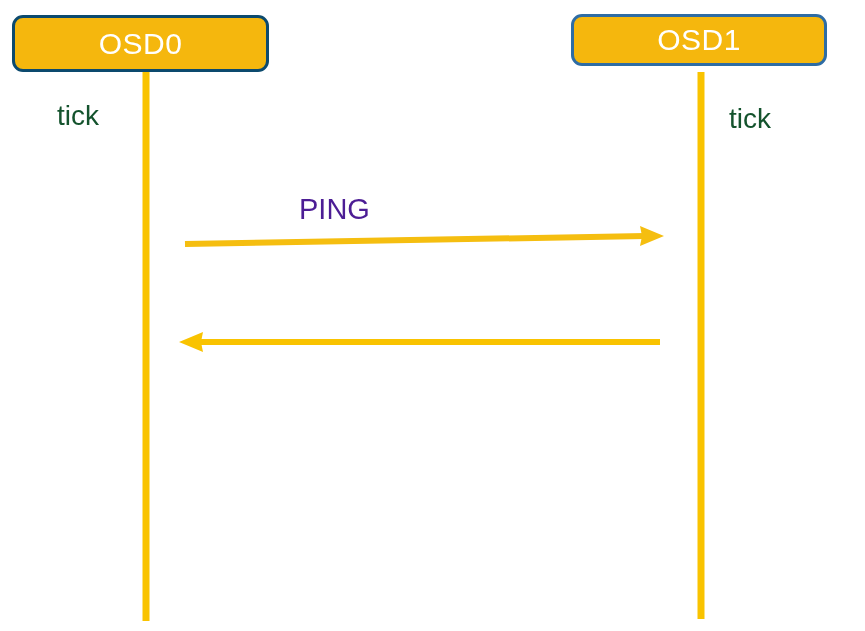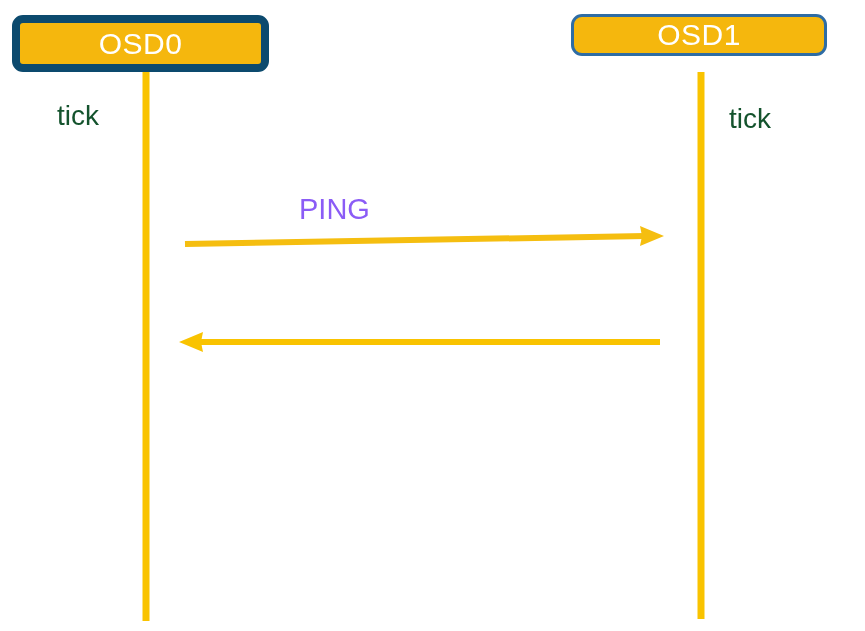--- a/index.html
+++ b/index.html
@@ -31,27 +31,27 @@
     display: flex;
     align-items: center;
     justify-content: center;
     background: #F5B70D;
   }
   #node-osd0 {
     left: 12px;
     top: 15px;
     width: 257px;
     height: 57px;
-    border: 8px solid #0c4a6e;
+    border: 3px solid #0c4a6e;
   }
   #node-osd1 {
     left: 571px;
     top: 14px;
     width: 256px;
-    height: 42px;
+    height: 52px;
     border: 3px solid #2E6CA4;
   }
   .node-label {
     color: #FFFFFF;
     font-size: 30px;
     font-family: "Liberation Sans", sans-serif;
     font-weight: 400;
     letter-spacing: 0.5px;
     line-height: 1;
     white-space: nowrap;
@@ -68,21 +68,21 @@
   #tick-left {
     left: 57px;
     top: 102px;
   }
   #tick-right {
     left: 729px;
     top: 105px;
   }
   .msg-label {
     position: absolute;
-    color: #8b5cf6;
+    color: #4c1d95;
     font-size: 29px;
     font-family: "Liberation Sans", sans-serif;
     line-height: 1;
     white-space: nowrap;
     text-align: right;
   }
   #label-ping {
     left: 299px;
     top: 195px;
   }

